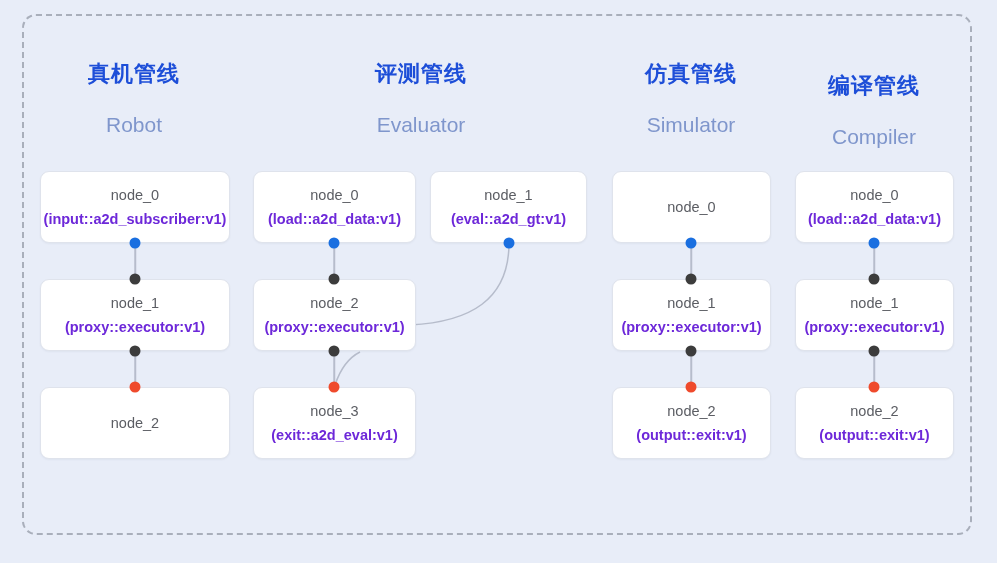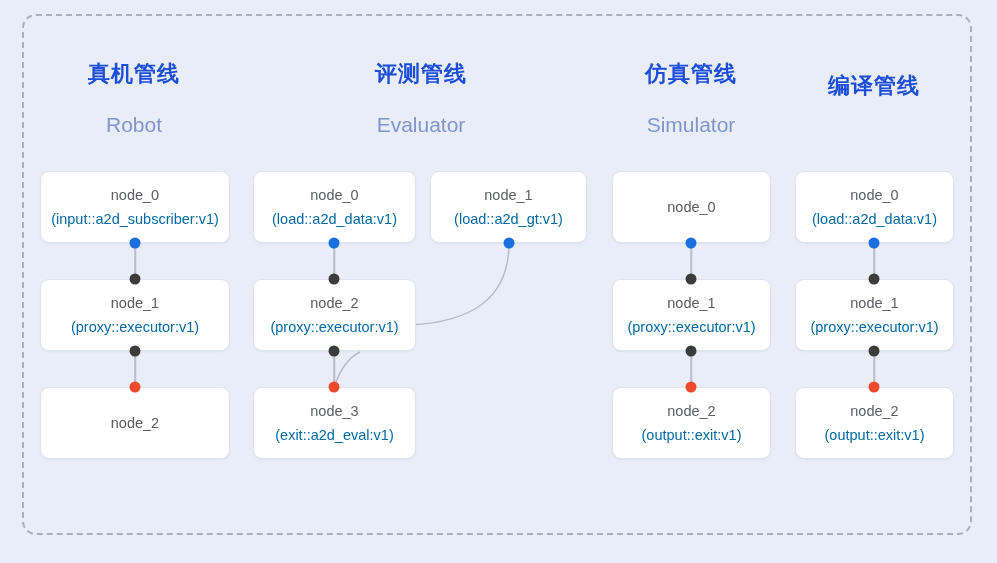--- a/index.html
+++ b/index.html
@@ -66,24 +66,25 @@
     z-index: 3;
   }
   .node-name {
     font-size: 14.5px;
     color: #5b5d63;
     line-height: 20px;
     white-space: nowrap;
   }
   .node-type {
     font-size: 14.5px;
-    color: #0369a1;
+    color: #6d28d9;
     line-height: 20px;
     margin-top: 4px;
     white-space: nowrap;
+    font-weight: bold;
   }
   
   .dot {
     position: absolute;
     width: 11px;
     height: 11px;
     border-radius: 50%;
     z-index: 5;
     transform: translate(-50%, -50%);
   }
@@ -122,20 +123,21 @@
   <div class="col-head" style="left:571px; top:62px;">
     <div class="col-title">仿真管线</div>
     <div class="col-sub">Simulator</div>
   </div>
   <div class="col-head" style="left:301px; top:62px;">
     <div class="col-title">评测管线</div>
     <div class="col-sub">Evaluator</div>
   </div>
   <div class="col-head" style="left:754px; top:74px;">
     <div class="col-title">编译管线</div>
+    <div class="col-sub">Compiler</div>
   </div>
 
   <svg id="edges-svg">
     <path d="M 509,243 C 509,300 470,322 410,325 L 336,325" fill="none" stroke="#b6bccb" stroke-width="1.5"></path>
     <path d="M 360,352 C 348,358 340,370 335,385" fill="none" stroke="#b6bccb" stroke-width="1.5"></path>
   </svg>
 
   <div class="node" style="left:40px;  top:171px; width:190px; height:72px;">
     <div class="node-name">node_0</div>
     <div class="node-type">(input::a2d_subscriber:v1)</div>
@@ -153,21 +155,21 @@
   <div class="dot dot-black" style="left:135px; top:279px;"></div>
   <div class="dot dot-black" style="left:135px; top:351px;"></div>
   <div class="dot dot-red" style="left:135px; top:387px;"></div>
 
   <div class="node" style="left:253px; top:171px; width:163px; height:72px;">
     <div class="node-name">node_0</div>
     <div class="node-type">(load::a2d_data:v1)</div>
   </div>
   <div class="node" style="left:430px; top:171px; width:157px; height:72px;">
     <div class="node-name">node_1</div>
-    <div class="node-type">(load::a2d_gt:v1)</div>
+    <div class="node-type">(eval::a2d_gt:v1)</div>
   </div>
   <div class="node" style="left:253px; top:279px; width:163px; height:72px;">
     <div class="node-name">node_2</div>
     <div class="node-type">(proxy::executor:v1)</div>
   </div>
   <div class="node" style="left:253px; top:387px; width:163px; height:72px;">
     <div class="node-name">node_3</div>
     <div class="node-type">(exit::a2d_eval:v1)</div>
   </div>
   <div class="edge-line" style="left:334px; top:243px; height:36px;"></div>

